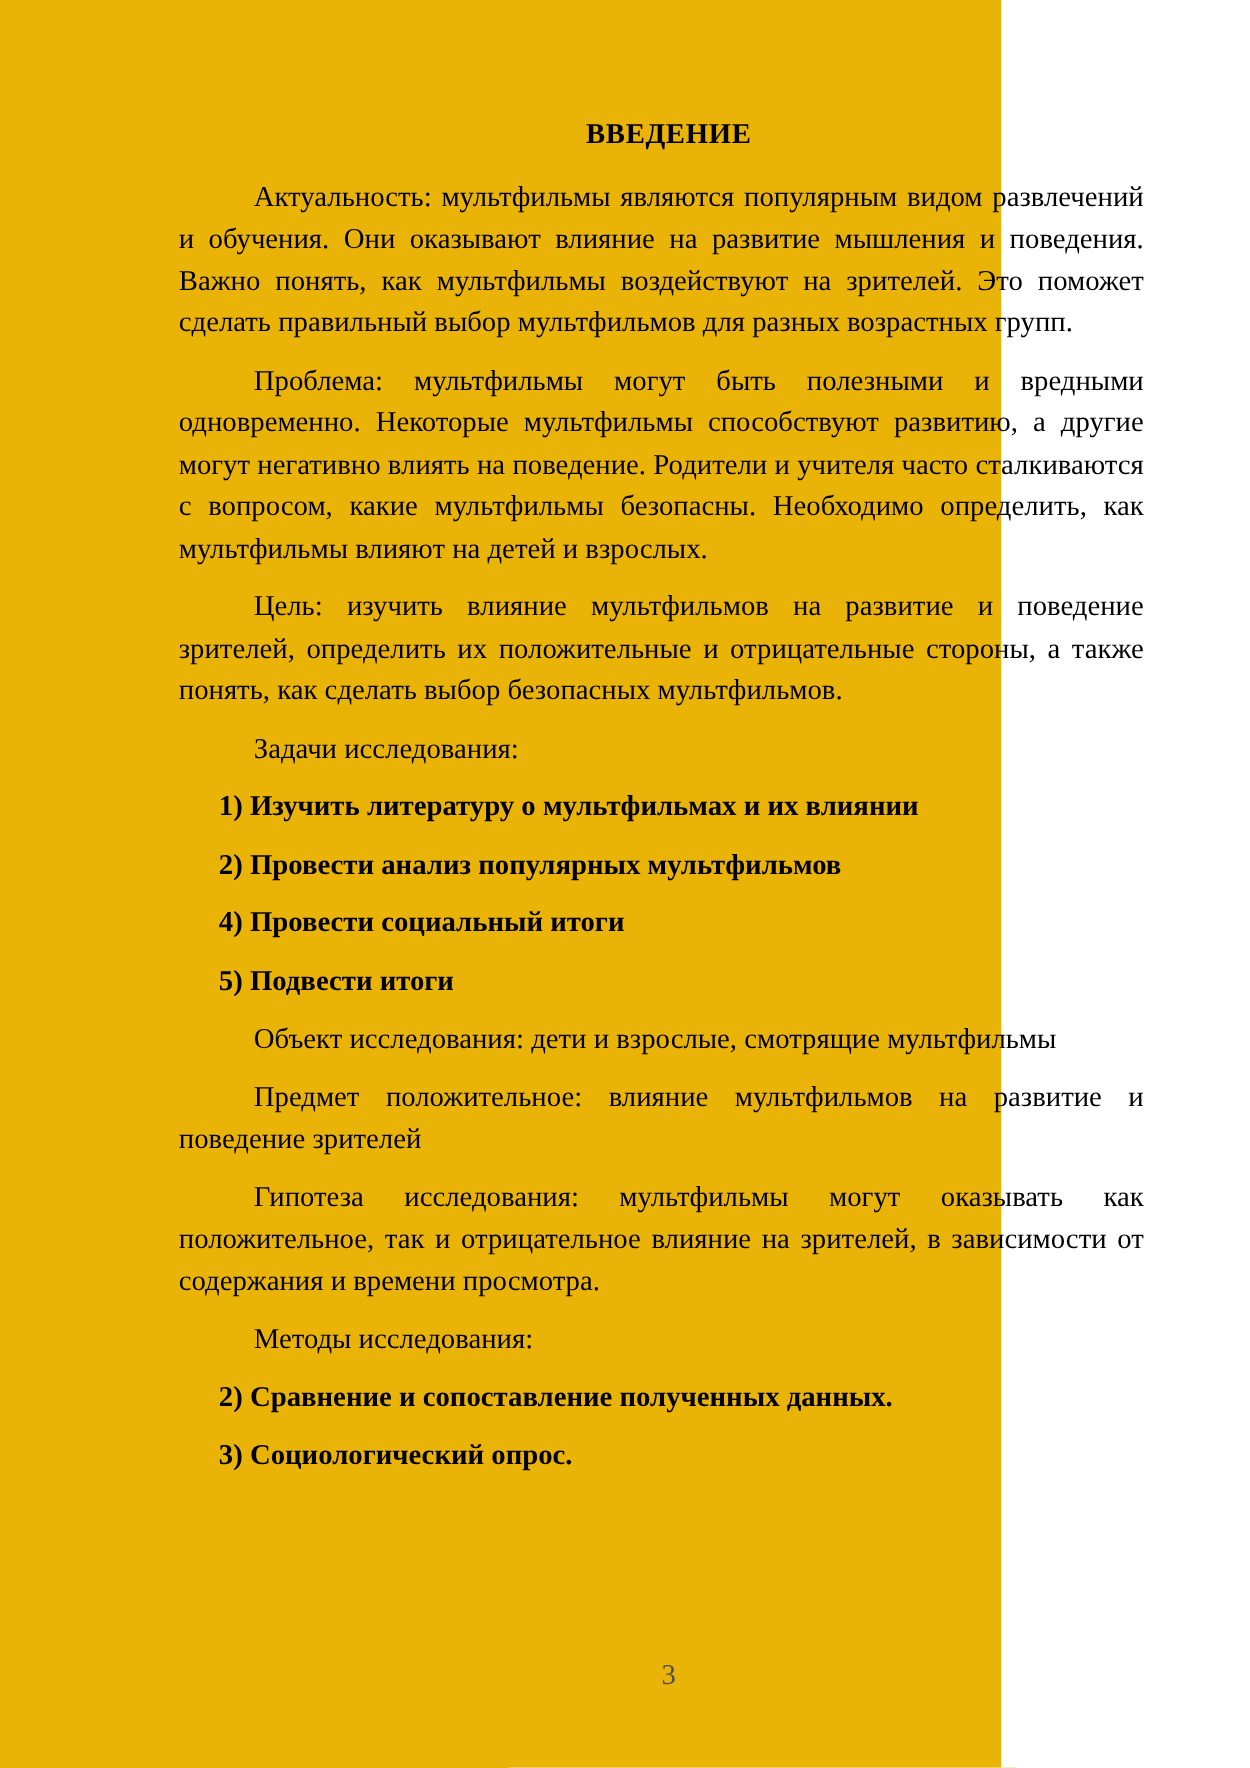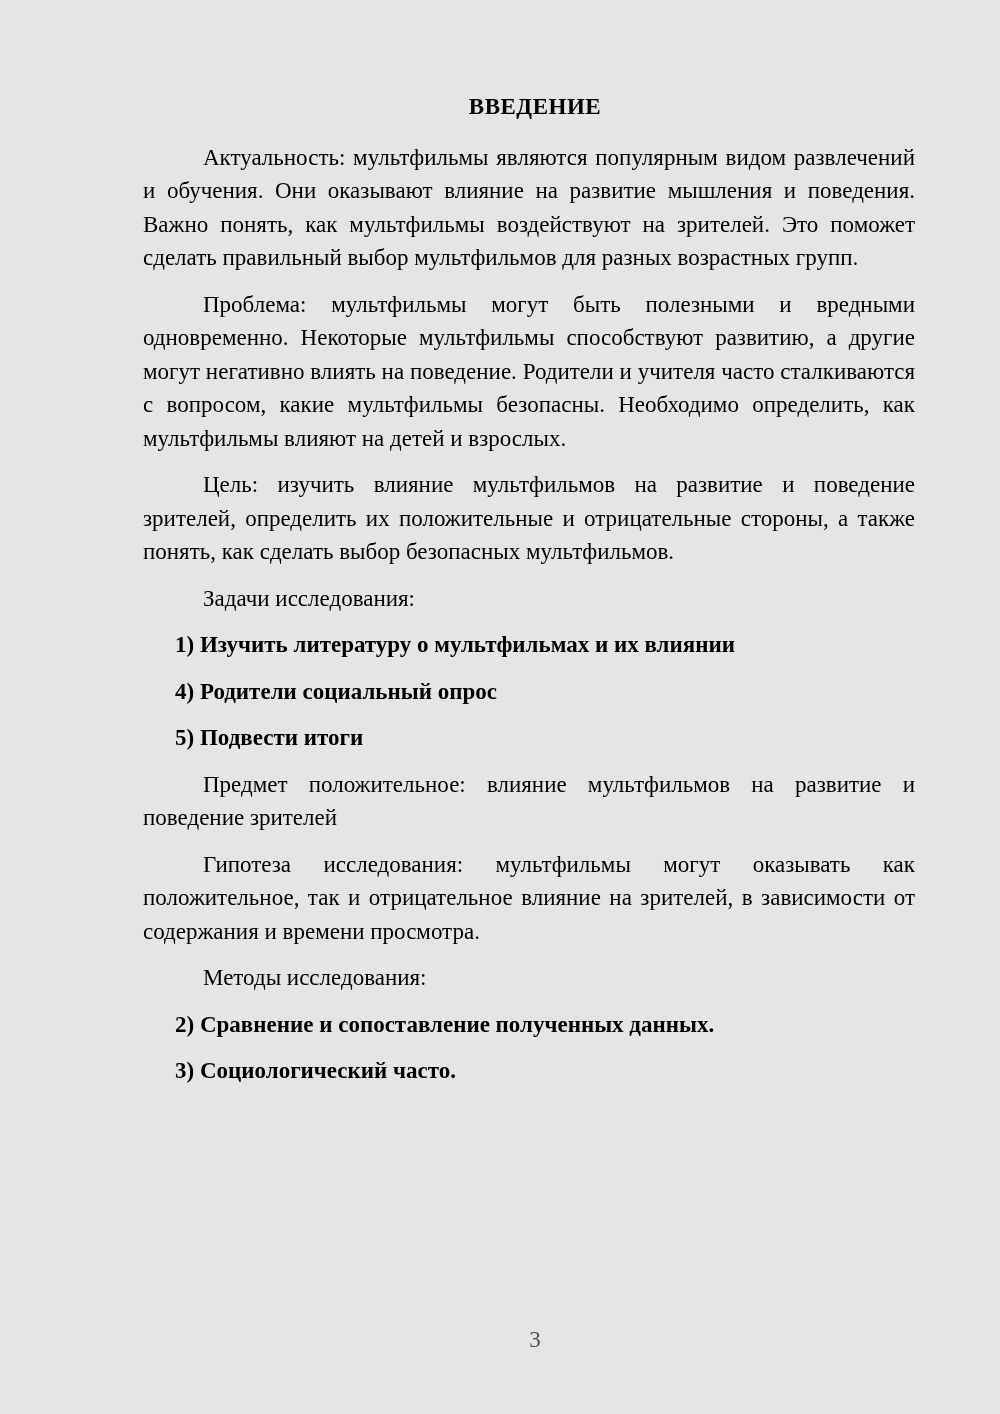--- a/index.html
+++ b/index.html
@@ -14,23 +14,23 @@
       overflow: hidden;
       font-family: "Liberation Serif", "DejaVu Serif", serif;
       font-size: 23px;
       line-height: 33.5px;
       color: #000000;
     }
     .page {
       position: absolute;
       left: 0;
       top: 0;
-      width: 1000px;
+      width: 801px;
       height: 1414px;
-      background: #e5e5e5;
+      background: #eab308;
     }
     .doc-body {
       position: absolute;
       left: 143px;
       top: 90px;
       width: 784px;
     }
     .doc-title {
       font-size: 23px;
       font-weight: bold;
@@ -72,23 +72,25 @@
 
 <div class="page">
   <div class="doc-body">
     <h1 class="doc-title">ВВЕДЕНИЕ</h1>
     <div id="content">
         <div class="para">Актуальность: мультфильмы являются популярным видом развлечений и обучения. Они оказывают влияние на развитие мышления и поведения. Важно понять, как мультфильмы воздействуют на зрителей. Это поможет сделать правильный выбор мультфильмов для разных возрастных групп.</div>
         <div class="para">Проблема: мультфильмы могут быть полезными и вредными одновременно. Некоторые мультфильмы способствуют развитию, а другие могут негативно влиять на поведение. Родители и учителя часто сталкиваются с вопросом, какие мультфильмы безопасны. Необходимо определить, как мультфильмы влияют на детей и взрослых.</div>
         <div class="para">Цель: изучить влияние мультфильмов на развитие и поведение зрителей, определить их положительные и отрицательные стороны, а также понять, как сделать выбор безопасных мультфильмов.</div>
         <div class="para">Задачи исследования:</div>
         <div class="li"><span class="li-marker">1)</span> <span class="li-text">Изучить литературу о мультфильмах и их влиянии</span></div>
-        <div class="li"><span class="li-marker">4)</span> <span class="li-text">Родители социальный опрос</span></div>
+        <div class="li"><span class="li-marker">2)</span> <span class="li-text">Провести анализ популярных мультфильмов</span></div>
+        <div class="li"><span class="li-marker">4)</span> <span class="li-text">Провести социальный итоги</span></div>
         <div class="li"><span class="li-marker">5)</span> <span class="li-text">Подвести итоги</span></div>
+        <div class="para">Объект исследования: дети и взрослые, смотрящие мультфильмы</div>
         <div class="para">Предмет положительное: влияние мультфильмов на развитие и поведение зрителей</div>
         <div class="para">Гипотеза исследования: мультфильмы могут оказывать как положительное, так и отрицательное влияние на зрителей, в зависимости от содержания и времени просмотра.</div>
         <div class="para">Методы исследования:</div>
         <div class="li"><span class="li-marker">2)</span> <span class="li-text">Сравнение и сопоставление полученных данных.</span></div>
-        <div class="li"><span class="li-marker">3)</span> <span class="li-text">Социологический часто.</span></div>
+        <div class="li"><span class="li-marker">3)</span> <span class="li-text">Социологический опрос.</span></div>
       </div>
   </div>
   <div class="page-number">3</div>
 </div>
 
 </body></html>

